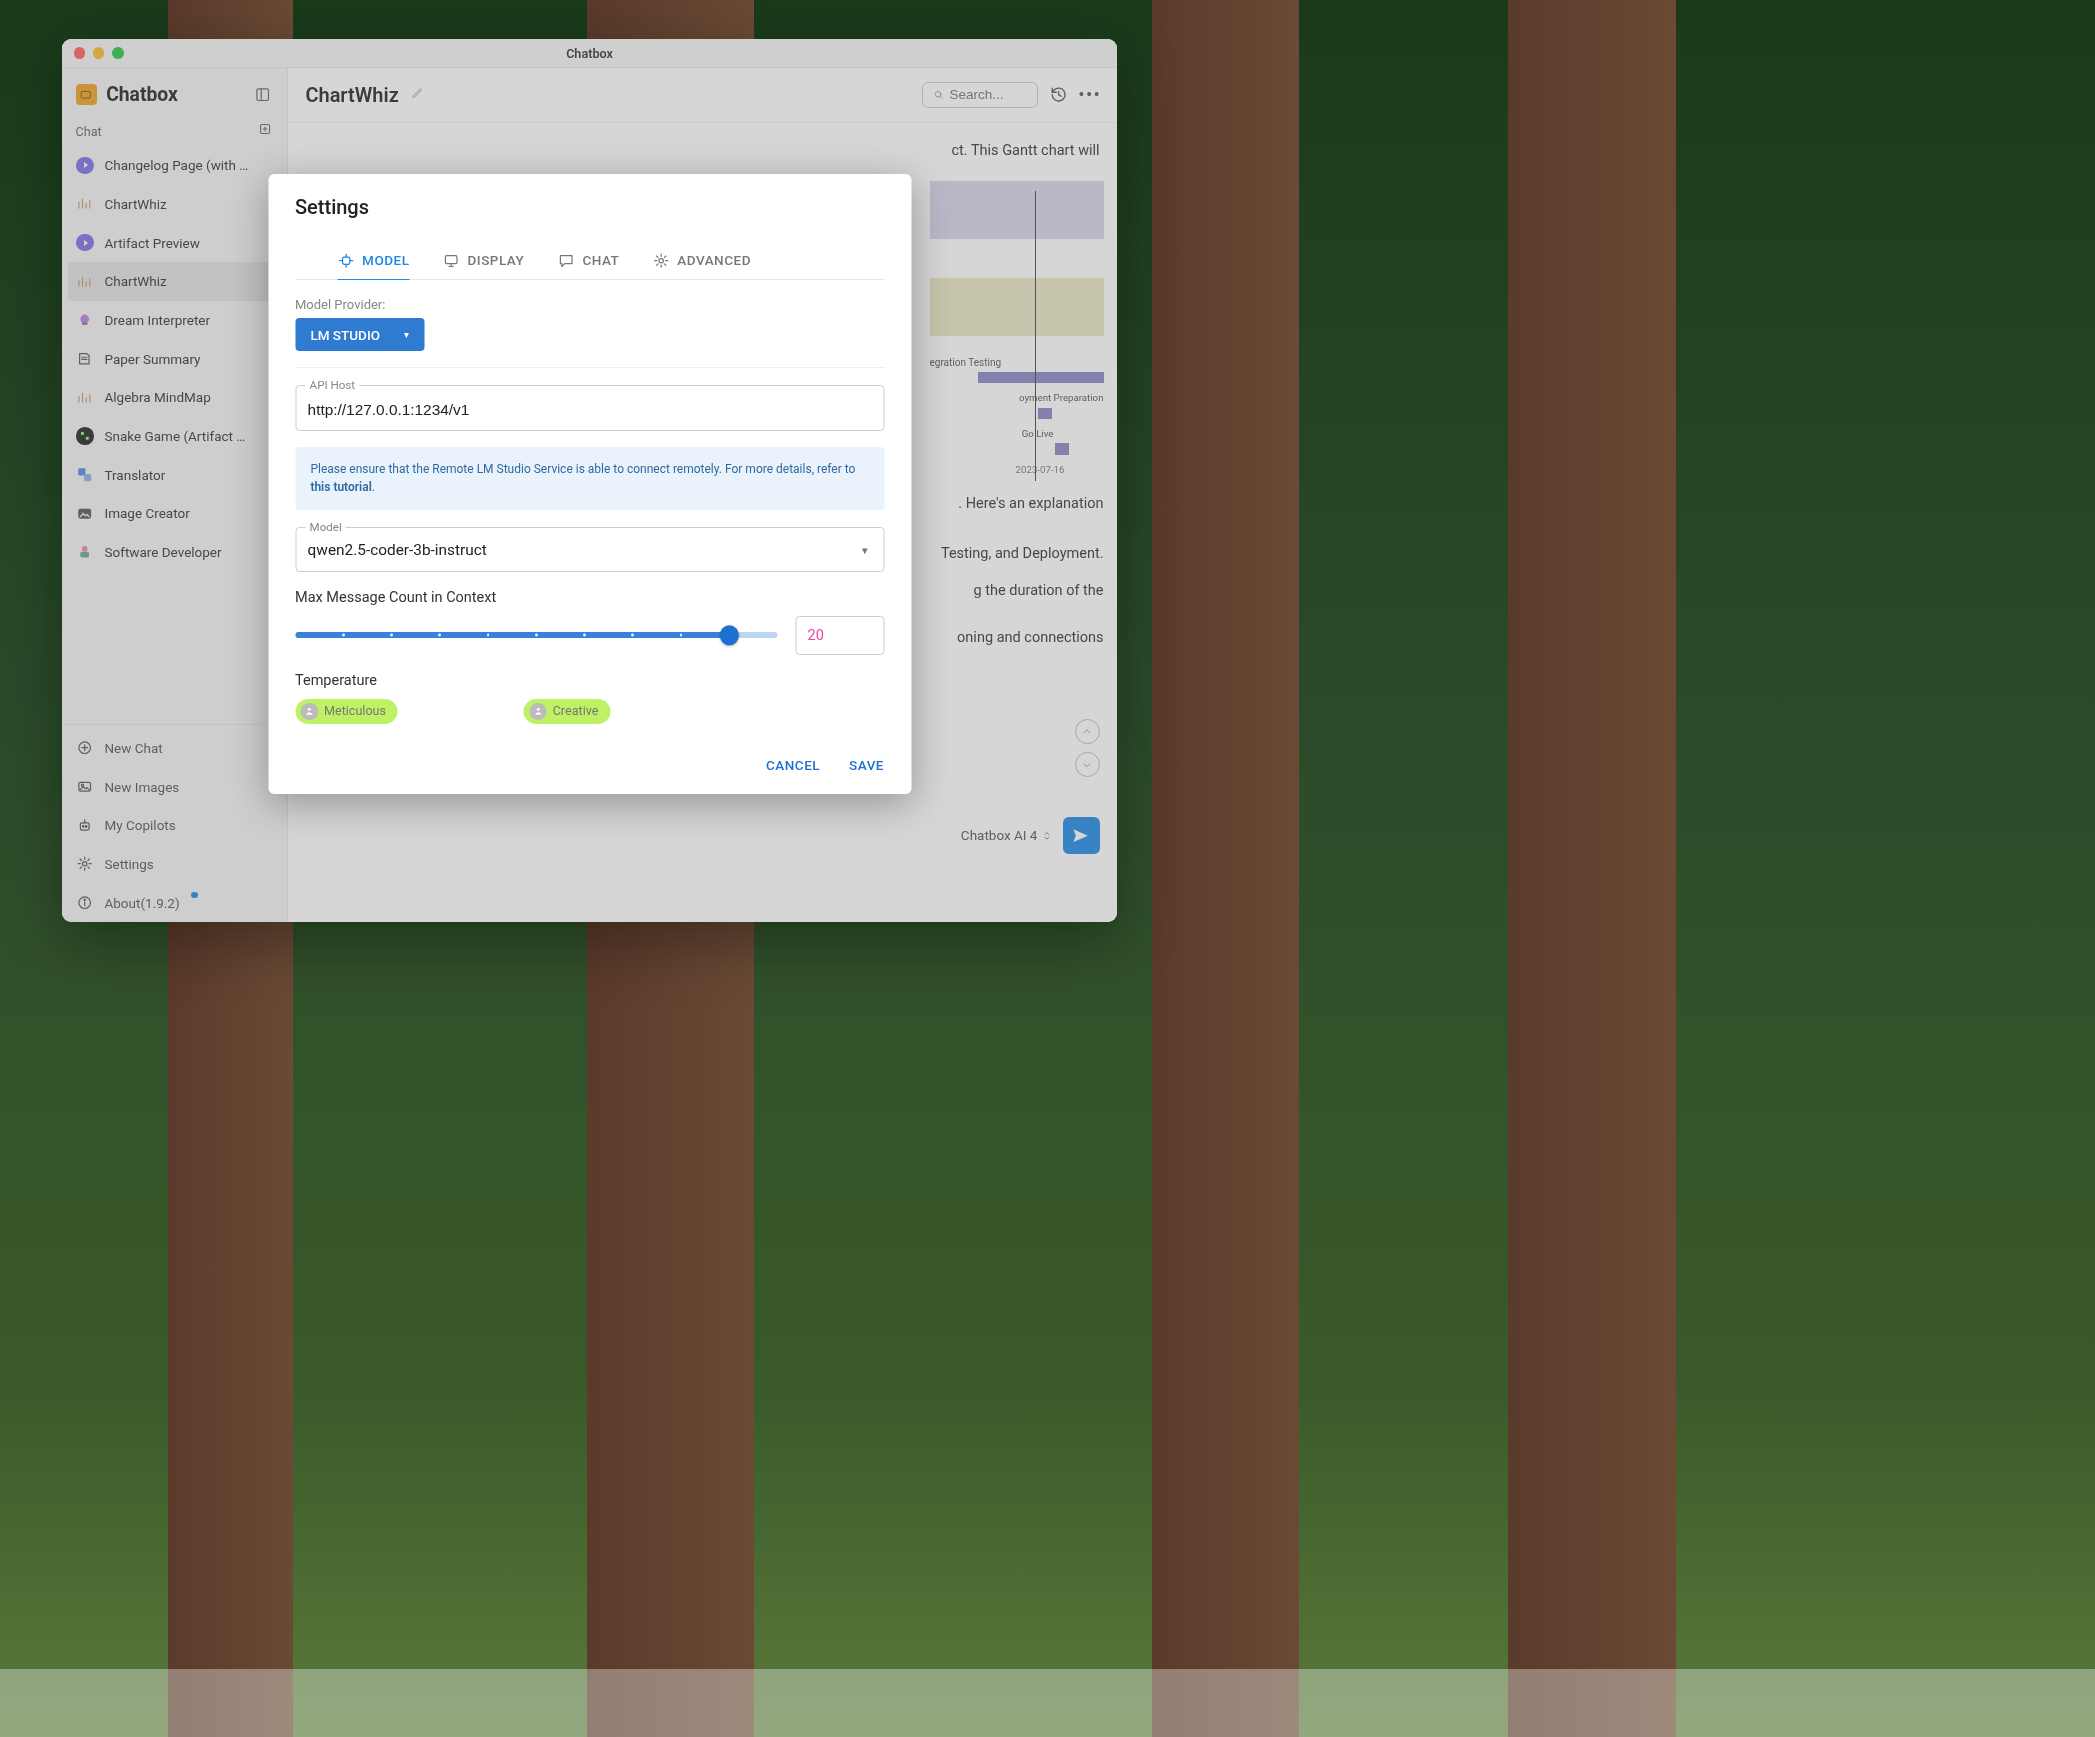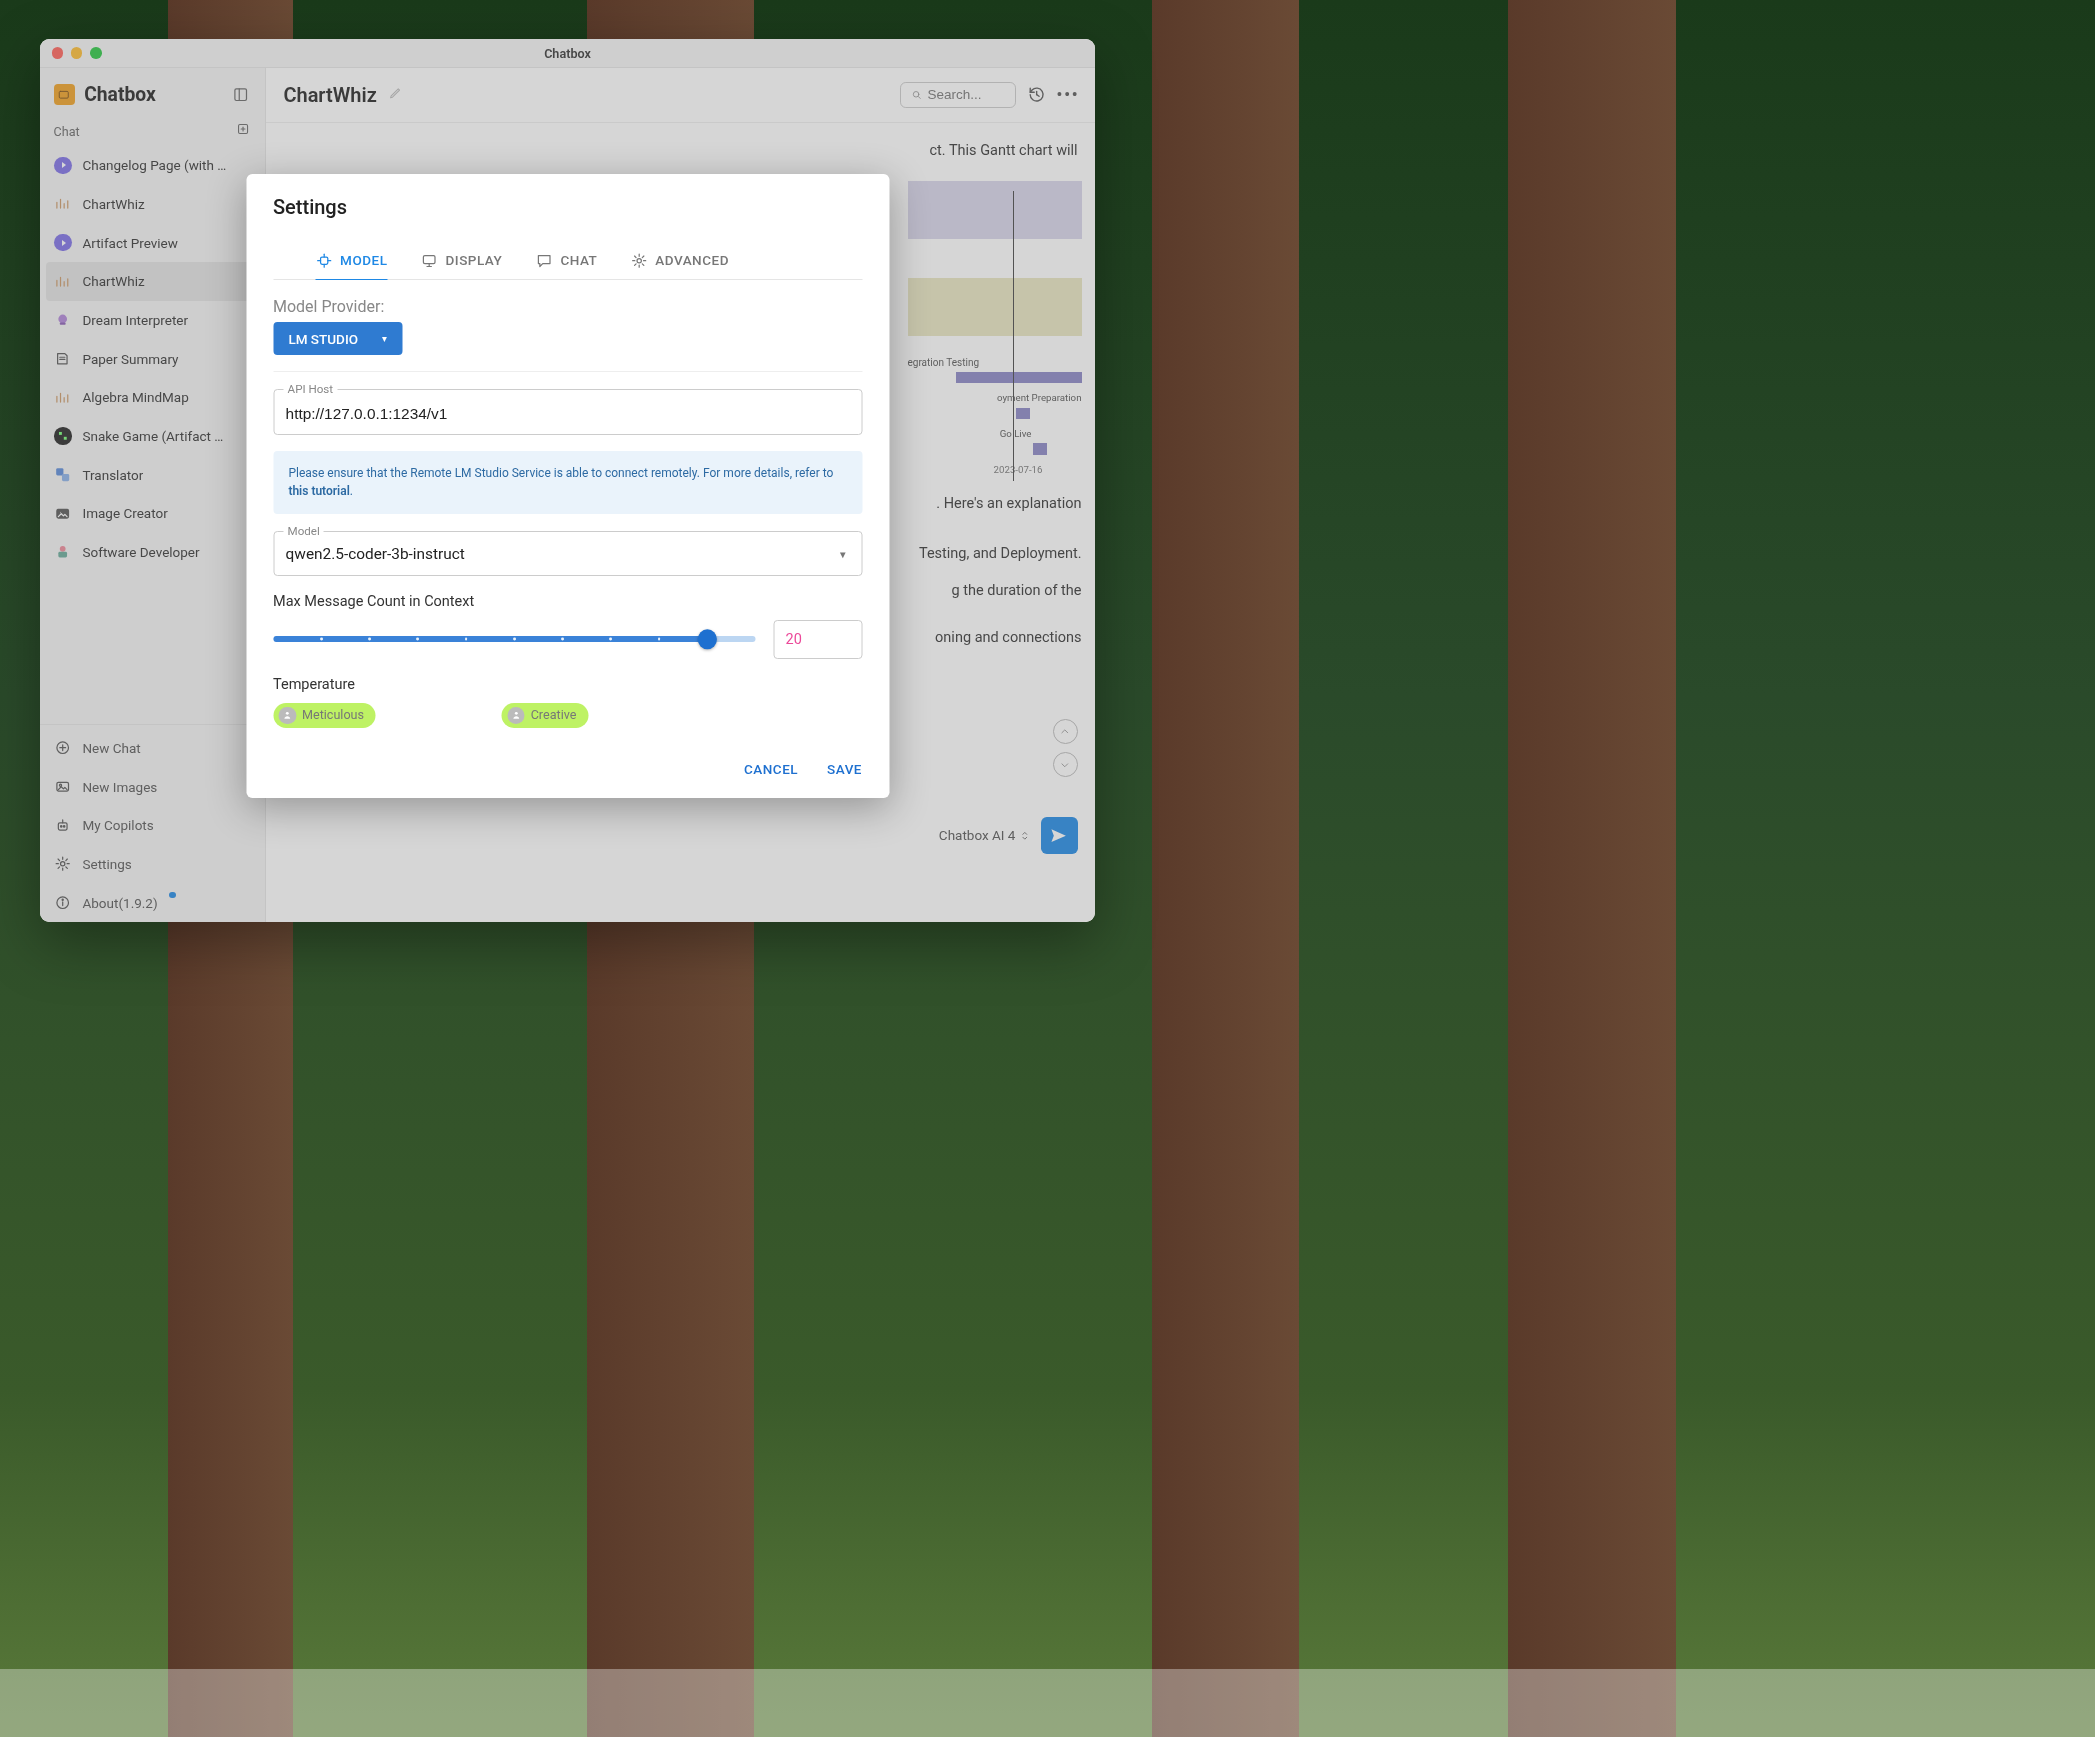--- a/index.html
+++ b/index.html
@@ -24,21 +24,21 @@
   }
   .bg-trees::after {
     content:"";
     position:absolute; left:0; right:0; bottom:0; height:68px;
     background: rgba(255,255,255,0.35);
   }
 
   
   .app-window {
     position: absolute;
-    left: 40px; top: 39px;
+    left: 62px; top: 39px;
     width: 1055px; height: 883px;
     background: #fff;
     border-radius: 9.7px;
     box-shadow: 0 19.3px 58px rgba(0,0,0,0.35);
     overflow: hidden;
     display: flex;
     flex-direction: column;
   }
   .titlebar {
     height: 29px;
@@ -226,21 +226,21 @@
     font-size: 13.5px; letter-spacing: 0.5px;
     color: #777; font-weight: 500;
     cursor: pointer;
     border-bottom: 1.9px solid transparent;
     margin-bottom: -1px;
   }
   .tab.active { color: #1e88e5; border-bottom-color: #1e88e5; }
   .tab svg { width: 17.4px; height: 17.4px; }
 
   .modal-section { padding-top: 17.4px; }
-  .field-label-sm { font-size: 16px; color: #888; margin-bottom: 5.8px; display: block; }
+  .field-label-sm { font-size: 13px; color: #888; margin-bottom: 5.8px; display: block; }
   .dropdown-btn {
     display: inline-flex; align-items: center; gap: 24px;
     background: #2f7bd1; color: #fff;
     border-radius: 3.9px;
     padding: 8.7px 15.4px;
     font-size: 13.5px; font-weight: 500;
     cursor: pointer;
   }
   .dropdown-btn .chev { font-size: 9.7px; }
   hr.sec-div { border: none; border-top: 1px solid #eee; margin: 15.4px 0 17.4px 0; }

